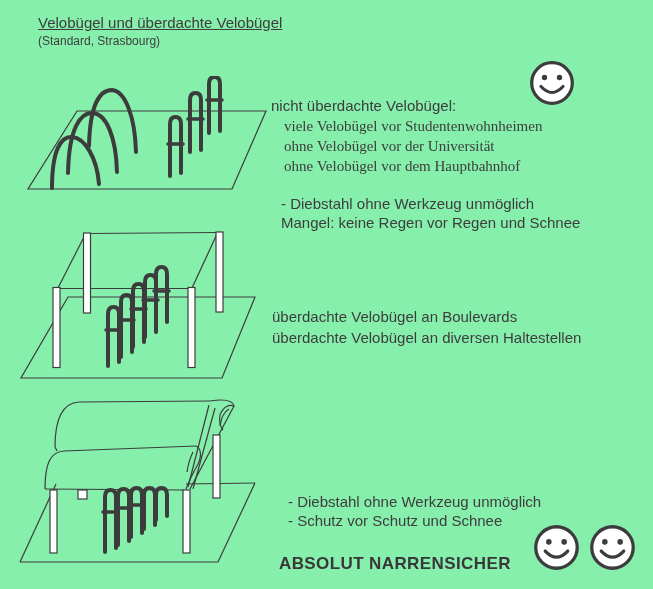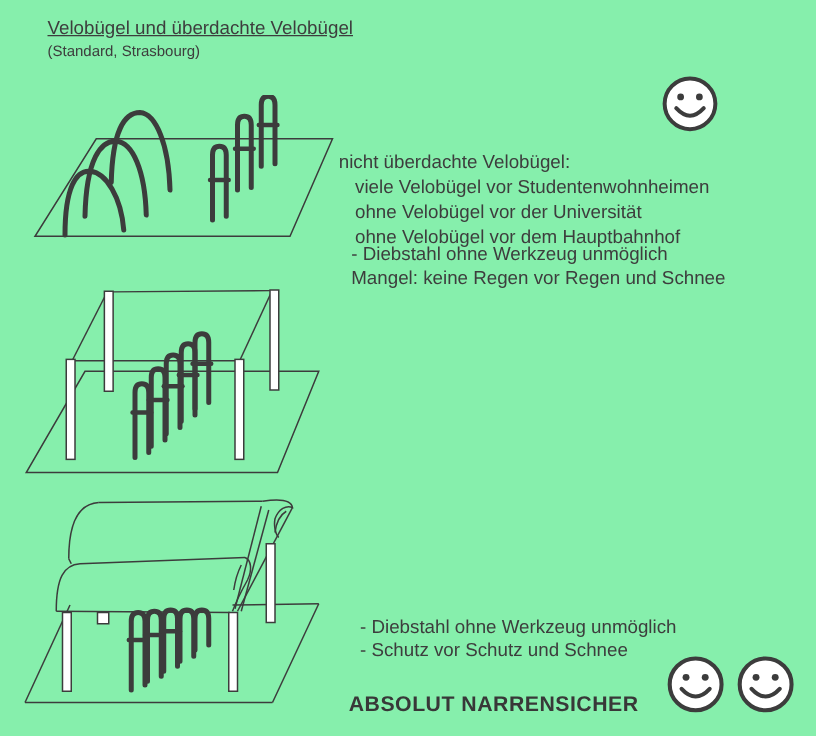--- a/index.html
+++ b/index.html
@@ -16,22 +16,22 @@
   .abs { position: absolute; }
   .title-line1 {
     left: 38px; top: 14px;
     font-size: 15px;
     text-decoration: underline;
     padding-right: 6px;
     white-space: nowrap;
   }
   .title-line2 { left: 38px; top: 34px; font-size: 12px; white-space: nowrap; }
   .textblock { font-size: 15px; line-height: 20px; white-space: nowrap; }
-  .textblock .indent { padding-left: 13px; }
-  .block-uncovered   { left: 271px; top: 96px; margin-top: 24px; }
+  .textblock .indent { padding-left: 13px; font-family: Liberation Serif, serif; }
+  .block-uncovered   { left: 271px; top: 96px; }
   .block-uncovered-notes { left: 281px; top: 194px; line-height: 19px; }
   .block-covered     { left: 272px; top: 306px; line-height: 21px; }
   .block-final-notes { left: 288px; top: 492px; line-height: 19px; }
   .conclusion {
     left: 279px; top: 554px;
     font-size: 17px; font-weight: bold;
     letter-spacing: 0.4px;
     white-space: nowrap;
     color: #383838;
     text-align: center;
@@ -102,20 +102,24 @@
       <path d="M 119,320 L 134,320" stroke-width="3.5"></path>
       <path d="M 133,347 L 133,291 Q 133,284 138.5,284 Q 144,284 144,291 L 144,342"></path>
       <path d="M 131,309 L 146,309" stroke-width="3.5"></path>
       <path d="M 145,337 L 145,282 Q 145,275 150.5,275 Q 156,275 156,282 L 156,332"></path>
       <path d="M 143,300 L 158,300" stroke-width="3.5"></path>
       <path d="M 156,327 L 156,274 Q 156,267 161.5,267 Q 167,267 167,274 L 167,322"></path>
       <path d="M 154,291 L 169,291" stroke-width="3.5"></path>
     </g>
   </svg>
 
+  <div class="abs textblock block-covered">
+    <div>überdachte Velobügel an Boulevards</div>
+    <div>überdachte Velobügel an diversen Haltestellen</div>
+  </div>
 
   <svg class="drawing" style="left:15px; top:395px;" width="275" height="185" viewBox="15 395 275 185">
     <g fill="none" stroke="#3c3c3c" stroke-width="1.2">
 
       <line x1="20" y1="562" x2="218" y2="562"></line>
       <line x1="20" y1="562" x2="56" y2="484"></line>
       <line x1="218" y1="562" x2="255" y2="483"></line>
       <line x1="186" y1="484" x2="255" y2="483"></line>
 
       <path d="M 55,447 C 55,419 62,403 79,402"></path>

